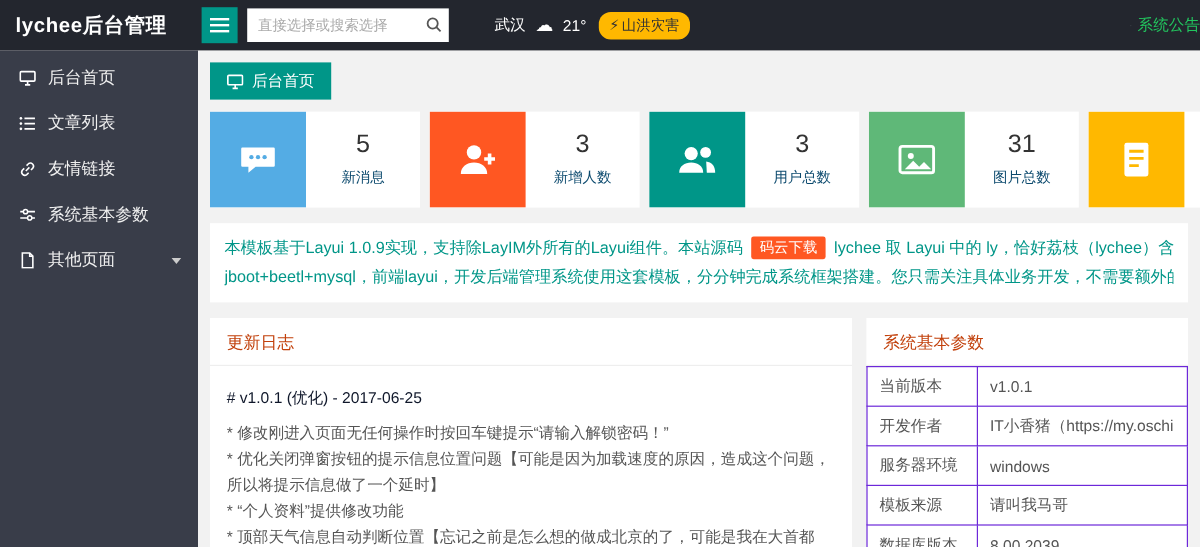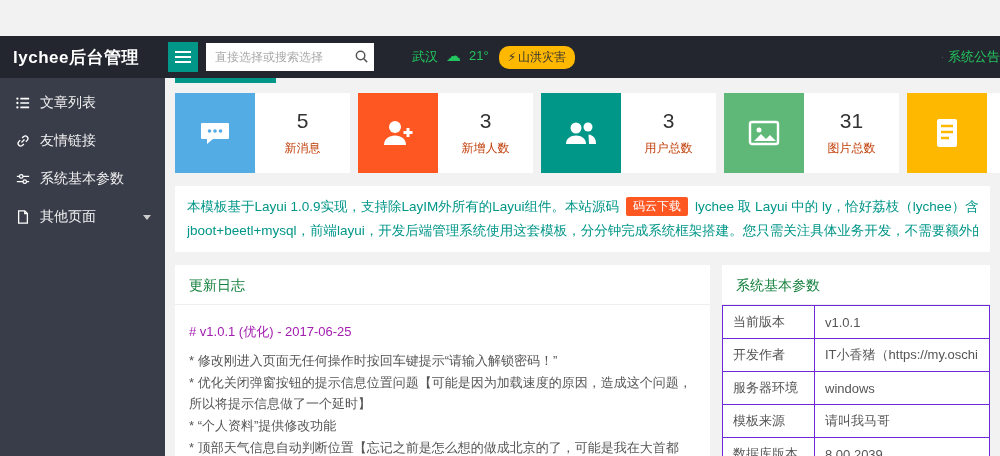--- a/index.html
+++ b/index.html
@@ -1,62 +1,62 @@
 <!DOCTYPE html>
 <html><head>
 <meta charset="utf-8">
 <style>
   * { margin:0; padding:0; box-sizing:border-box; }
   html,body { width:1000px; height:456px; overflow:hidden; }
   body { position:relative; background:#f2f2f2; font-family:"Liberation Sans","DejaVu Sans",sans-serif; }
 
   
-  .header { position:absolute; top:0; left:0; width:1000px; height:42px; background:#23262e; display:flex; align-items:center; z-index:3;margin-top:36px; }
+  .header { position:absolute; top:0; left:0; width:1000px; height:42px; background:#23262e; display:flex; align-items:center; z-index:3; }
   .logo { flex:0 0 165px; width:165px; color:#fff; font-size:17px; font-weight:bold; padding-left:13px; letter-spacing:.5px; white-space:nowrap; overflow:hidden; }
   .hamburger { width:30px; height:30px; background:#009688; display:flex; flex-direction:column; align-items:center; justify-content:center; gap:3px; cursor:pointer; margin-left:3px; flex:0 0 30px; }
   .hamburger i { display:block; width:16px; height:2px; background:#fff; }
   .searchbox { position:relative; margin-left:8px; width:168px; height:28px; background:#fff; flex:0 0 168px; }
   .searchbox input { width:100%; height:100%; border:0; outline:0; padding:0 26px 0 9px; font-size:12px; color:#333; background:transparent; }
   .searchbox input::placeholder { color:#aaa; }
   .searchbox .mag { position:absolute; right:5px; top:6px; cursor:pointer; }
-  .weather { display:flex; align-items:flex-start; margin-left:38px; color:#22c55e; font-size:13px; gap:8px; white-space:nowrap; }
+  .weather { display:flex; align-items:center; margin-left:38px; color:#ffffff; font-size:13px; gap:8px; white-space:nowrap; }
   .cloud-glyph { font-size:15px; line-height:1; }
   .alert-badge { display:flex; align-items:center; gap:2px; background:#ffb800; color:#333; font-size:12px; border-radius:10px; padding:3px 9px; margin-left:10px; cursor:pointer; white-space:nowrap; }
   .header-right { margin-left:auto; flex:0 0 58px; width:58px; overflow:hidden; display:flex; align-items:center; gap:5px; color:#22c55e; font-size:13px; white-space:nowrap; cursor:pointer; }
 
   
   .sidebar { position:absolute; top:42px; left:0; bottom:0; width:165px; background:#393d49; padding-top:4px; }
   .side-item { height:38px; display:flex; align-items:center; padding:0 14px 0 16px; color:#f0f0f0; font-size:14px; cursor:pointer; white-space:nowrap; }
   .side-item svg { margin-right:10px; flex:0 0 14px; }
   .caret { margin-left:auto; width:0; height:0; border-left:4px solid transparent; border-right:4px solid transparent; border-top:5px solid #ccc; }
 
   
   .main { position:absolute; top:42px; left:165px; right:0; bottom:0; background:#f2f2f2; overflow:hidden; }
   .tabbar { padding:10px 0 0 10px; }
   .tab { display:inline-flex; align-items:center; gap:7px; height:31px; background:#009688; color:#fff; font-size:13px; padding:0 14px; cursor:pointer; }
 
   .cards { display:flex; gap:8px; margin:10px 0 0 10px; width:1200px; }
   .card { width:175px; flex:0 0 175px; height:80px; background:#fff; display:flex; overflow:hidden; }
   .card-icon { width:80px; height:80px; flex:0 0 80px; display:flex; align-items:center; justify-content:center; }
   .card-text { flex:1; display:flex; flex-direction:column; align-items:center; justify-content:center; }
   .card-num { font-size:21px; color:#333; }
-  .card-lab { font-size:12px; color:#c2410c; margin-top:7px; }
+  .card-lab { font-size:12px; color:#0c4a6e; margin-top:7px; }
 
   .notice { margin:13px 10px 0; background:#fff; padding:9px 12px; color:#009688; font-size:13.5px; line-height:24px; overflow:hidden; }
   .nline { white-space:nowrap; overflow:hidden; }
   .badge-red { display:inline-block; background:#ff5722; color:#fff; font-size:12px; border-radius:2px; padding:0 7px; line-height:19px; margin:0 7px; vertical-align:1px; cursor:pointer; }
 
   .panels { display:flex; gap:12px; margin:13px 10px 0; align-items:flex-start; }
   .panel { background:#fff; }
   .panel-changelog { flex:0 0 535px; width:535px; }
   .panel-params { flex:1; min-width:0; }
-  .panel-header { height:40px; line-height:40px; padding:0 14px; border-bottom:1px solid #eee; font-size:14px; color:#15803d; }
+  .panel-header { height:40px; line-height:40px; padding:0 14px; border-bottom:1px solid #eee; font-size:14px; color:#c2410c; }
   .panel-body { padding:10px 14px 14px; font-size:13px; color:#555; line-height:21px; }
   .log-line { margin-bottom:1px; }
-  .log-line.first { margin:6px 0 8px; color:#a21caf; }
+  .log-line.first { margin:6px 0 8px; color:#0f172a; }
 
   .params-table { width:100%; border-collapse:collapse; table-layout:fixed; font-size:13px; color:#555; }
   .params-table td { border:1px solid #6d28d9; padding:7px 10px; white-space:nowrap; overflow:hidden; }
   .params-table td.k { width:92px; }
 </style>
 </head>
 <body>
 
 <div class="header">
   <div class="logo">lychee后台管理</div>

